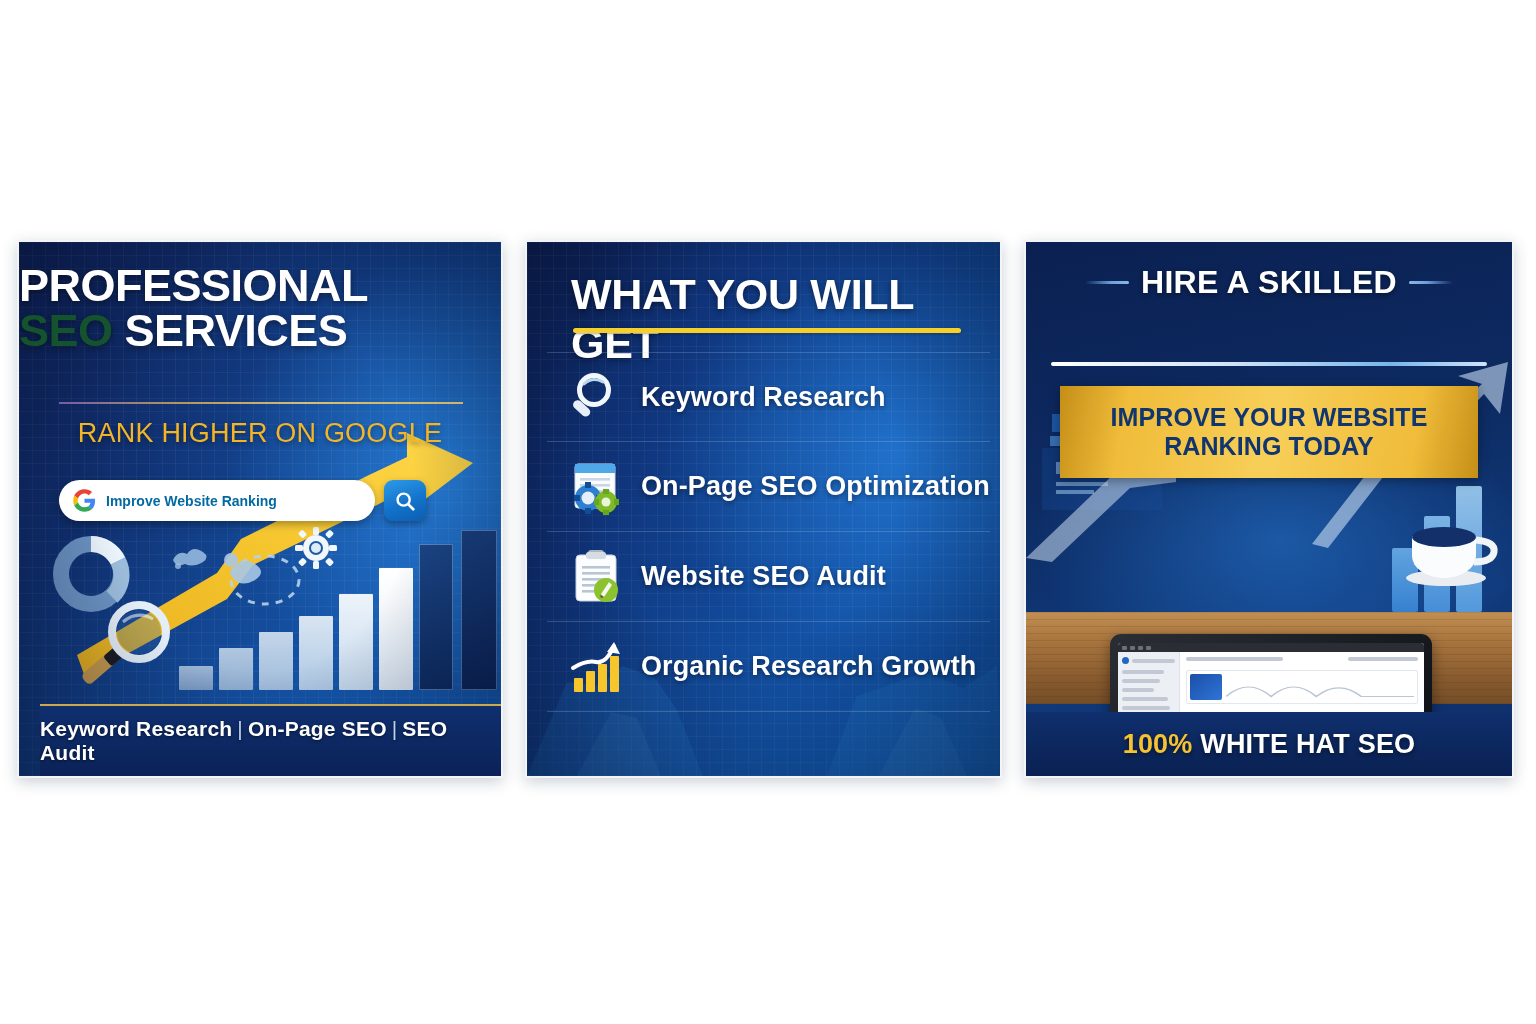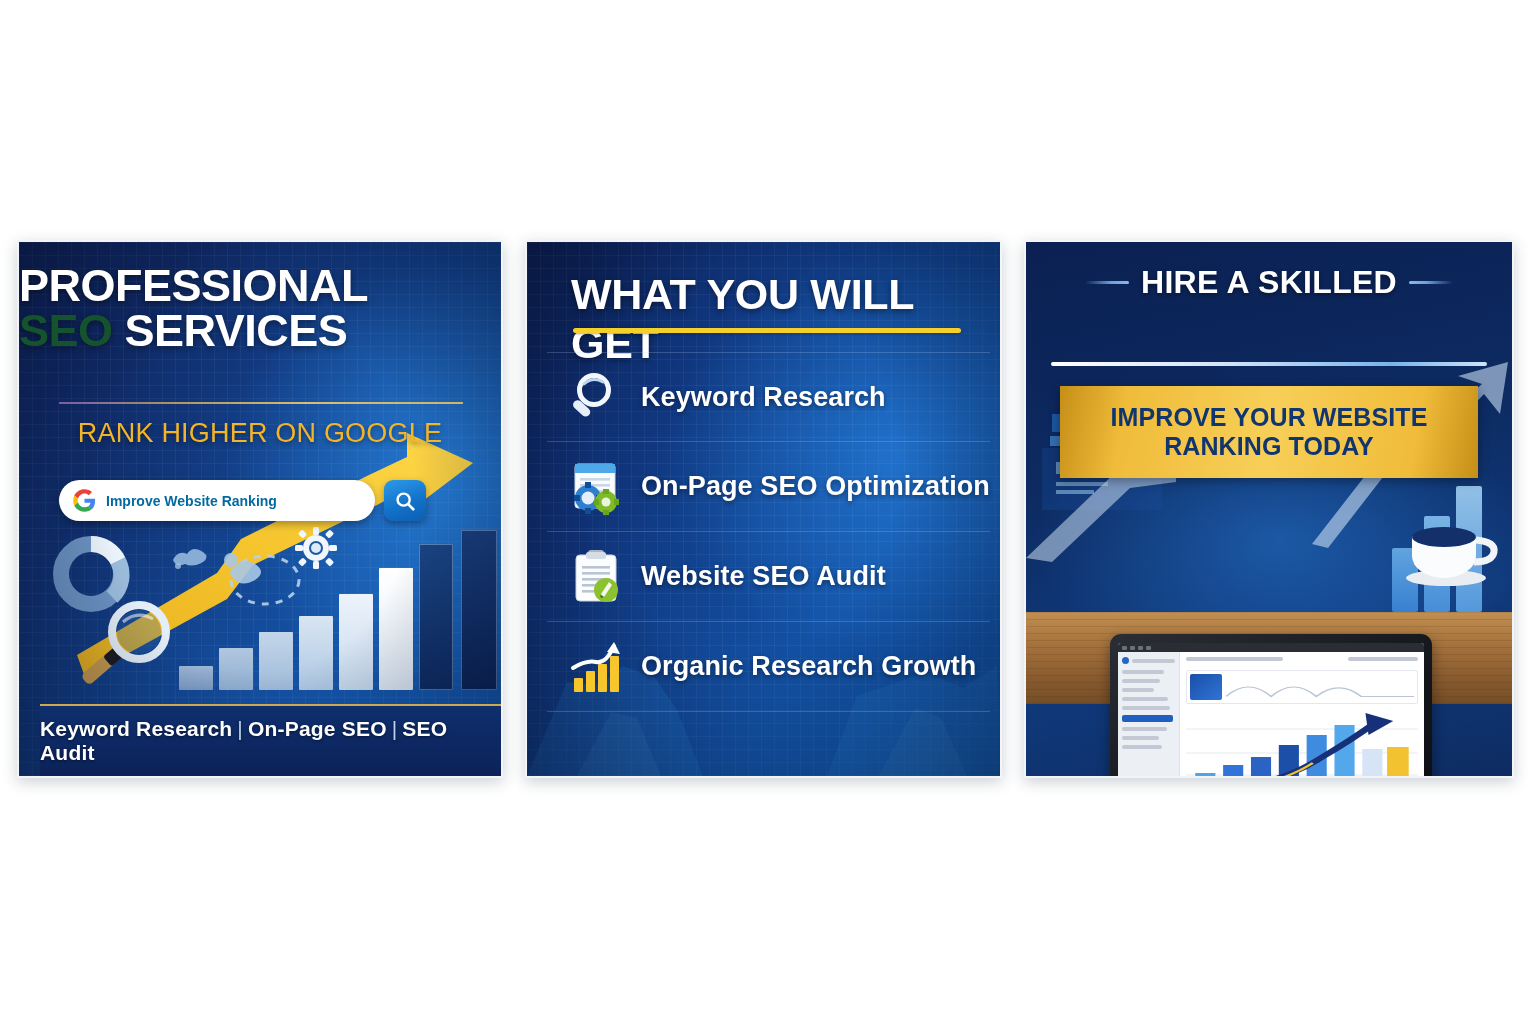--- a/index.html
+++ b/index.html
@@ -516,15 +516,20 @@
       <span class="p3-k-txt">HIRE A SKILLED</span>
       <span class="p3-dash r"></span>
     </div>
     <div class="p3-rule"></div>
 
     <div class="p3-ribbon">
       <div class="p3-rib-l">IMPROVE YOUR WEBSITE</div>
       <div class="p3-rib-l">RANKING TODAY</div>
     </div>
 
+    <div class="p3-foot">
+      <div class="p3-foot-txt">
+        <span class="pct">100%</span><span> WHITE HAT SEO</span>
+      </div>
+    </div>
   </div>
 
 </div>
 
 </body></html>

